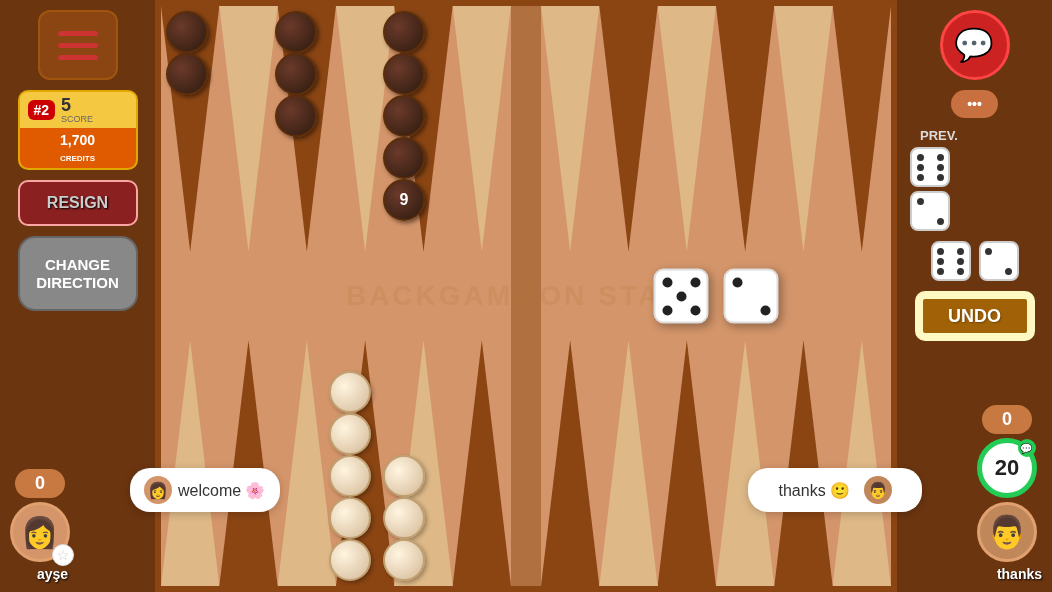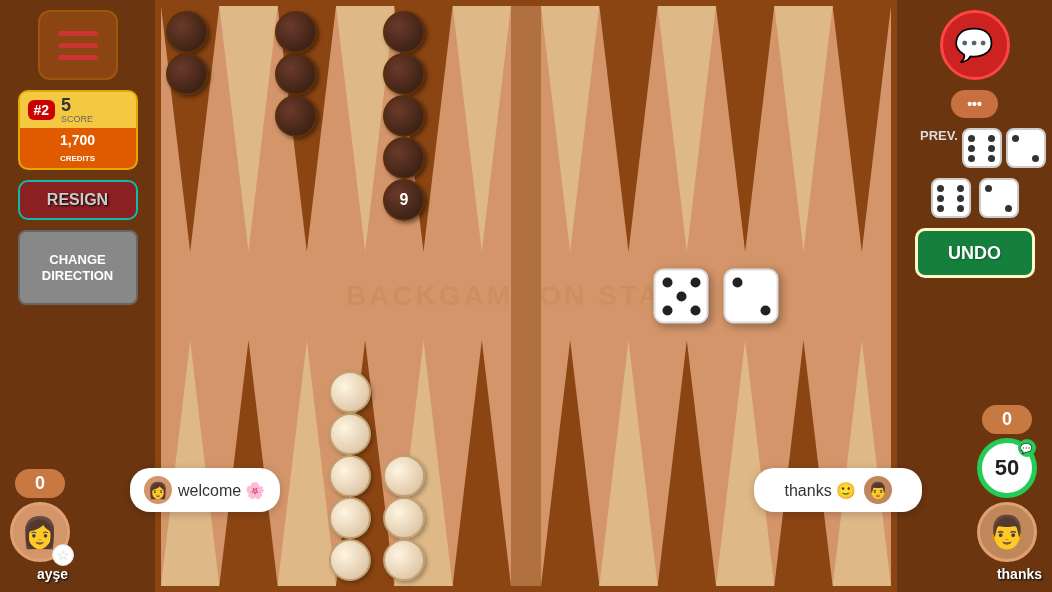--- a/index.html
+++ b/index.html
@@ -92,41 +92,41 @@
       padding: 4px;
     }
     .credits-label {
       font-size: 8px;
       font-weight: bold;
       text-transform: uppercase;
     }
 
     .resign-btn {
       width: 120px;
-      height: 40px;
+      height: 46px;
       background: #8b2020;
       border-radius: 10px;
       color: #ccc;
       font-size: 16px;
       font-weight: bold;
       display: flex;
       align-items: center;
       justify-content: center;
       cursor: pointer;
-      border: 2px solid #14b8a6;
+      border: 2px solid #fca5a5;
       text-shadow: 1px 1px 2px #000;
     }
 
     .change-dir-btn {
       width: 120px;
       height: 75px;
       background: #888;
-      border-radius: 8px;
-      color: white;
-      font-size: 13px;
+      border-radius: 17px;
+      color: white;
+      font-size: 15px;
       font-weight: bold;
       display: flex;
       align-items: center;
       justify-content: center;
       text-align: center;
       cursor: pointer;
       border: 2px solid #666;
       line-height: 1.2;
     }
 
@@ -271,21 +271,21 @@
       position: absolute;
       bottom: 80px;
       right: 130px;
       background: white;
       border-radius: 20px;
       padding: 8px 30px;
       font-size: 16px;
       color: #333;
       display: flex;
       align-items: center;
-      gap: 8px;
+      gap: 14px;
       box-shadow: 0 2px 8px rgba(0,0,0,0.2);
     }
     .chat-right-avatar {
       width: 28px;
       height: 28px;
       border-radius: 50%;
       background: #c0875a;
       display: flex;
       align-items: center;
       justify-content: center;
@@ -365,30 +365,30 @@
       justify-self: center;
     }
     .dot-empty {
       width: 7px;
       height: 7px;
     }
 
     .undo-btn {
       width: 120px;
       height: 50px;
-      background: #15803d;
+      background: #a16207;
       border-radius: 10px;
       color: white;
       font-size: 18px;
       font-weight: bold;
       display: flex;
       align-items: center;
       justify-content: center;
       cursor: pointer;
-      border: 3px solid #fef9c3;
+      border: 8px solid #fef9c3;
       text-shadow: 1px 1px 2px rgba(0,0,0,0.3);
     }
 
     
     .board-container {
       position: absolute;
       left: 155px;
       top: 0;
       width: 742px;
       height: 592px;
@@ -691,21 +691,21 @@
     </div>
   </div>
 </div>
 
 <div class="right-panel">
   <div class="chat-icon-btn">
     <span class="chat-bubble-icon">💬</span>
   </div>
   <div class="dots-btn">•••</div>
 
-  <div style="display:flex; align-items:flex-start; gap:4px; align-self:flex-start; margin-left:5px;">
+  <div style="display:flex; align-items:flex-start; gap:4px; align-self:flex-start; margin-left:5px;flex-direction:column;">
     <span class="prev-label">PREV.</span>
 
     <div class="die">
 
       <div class="dot"></div>
         <div class="dot-empty"></div>
         <div class="dot"></div>
       <div class="dot"></div>
         <div class="dot-empty"></div>
         <div class="dot"></div>
@@ -765,21 +765,21 @@
     </div>
     <div class="star-badge">☆</div>
   </div>
   <div class="player-name">ayşe</div>
 </div>
 
 <div class="player-right">
   <div class="player-score-bubble">0</div>
   <div class="avatar-right-wrap">
     <div class="timer-circle">
-      <span>50</span>
+      <span>20</span>
       <div class="chat-dot">💬</div>
     </div>
   </div>
   <div style="display:flex; gap:6px; align-items:center;">
     <div class="avatar-right-circle">👨</div>
   </div>
   <div class="player-name">thanks</div>
 </div>
 
 <div class="chat-left">

